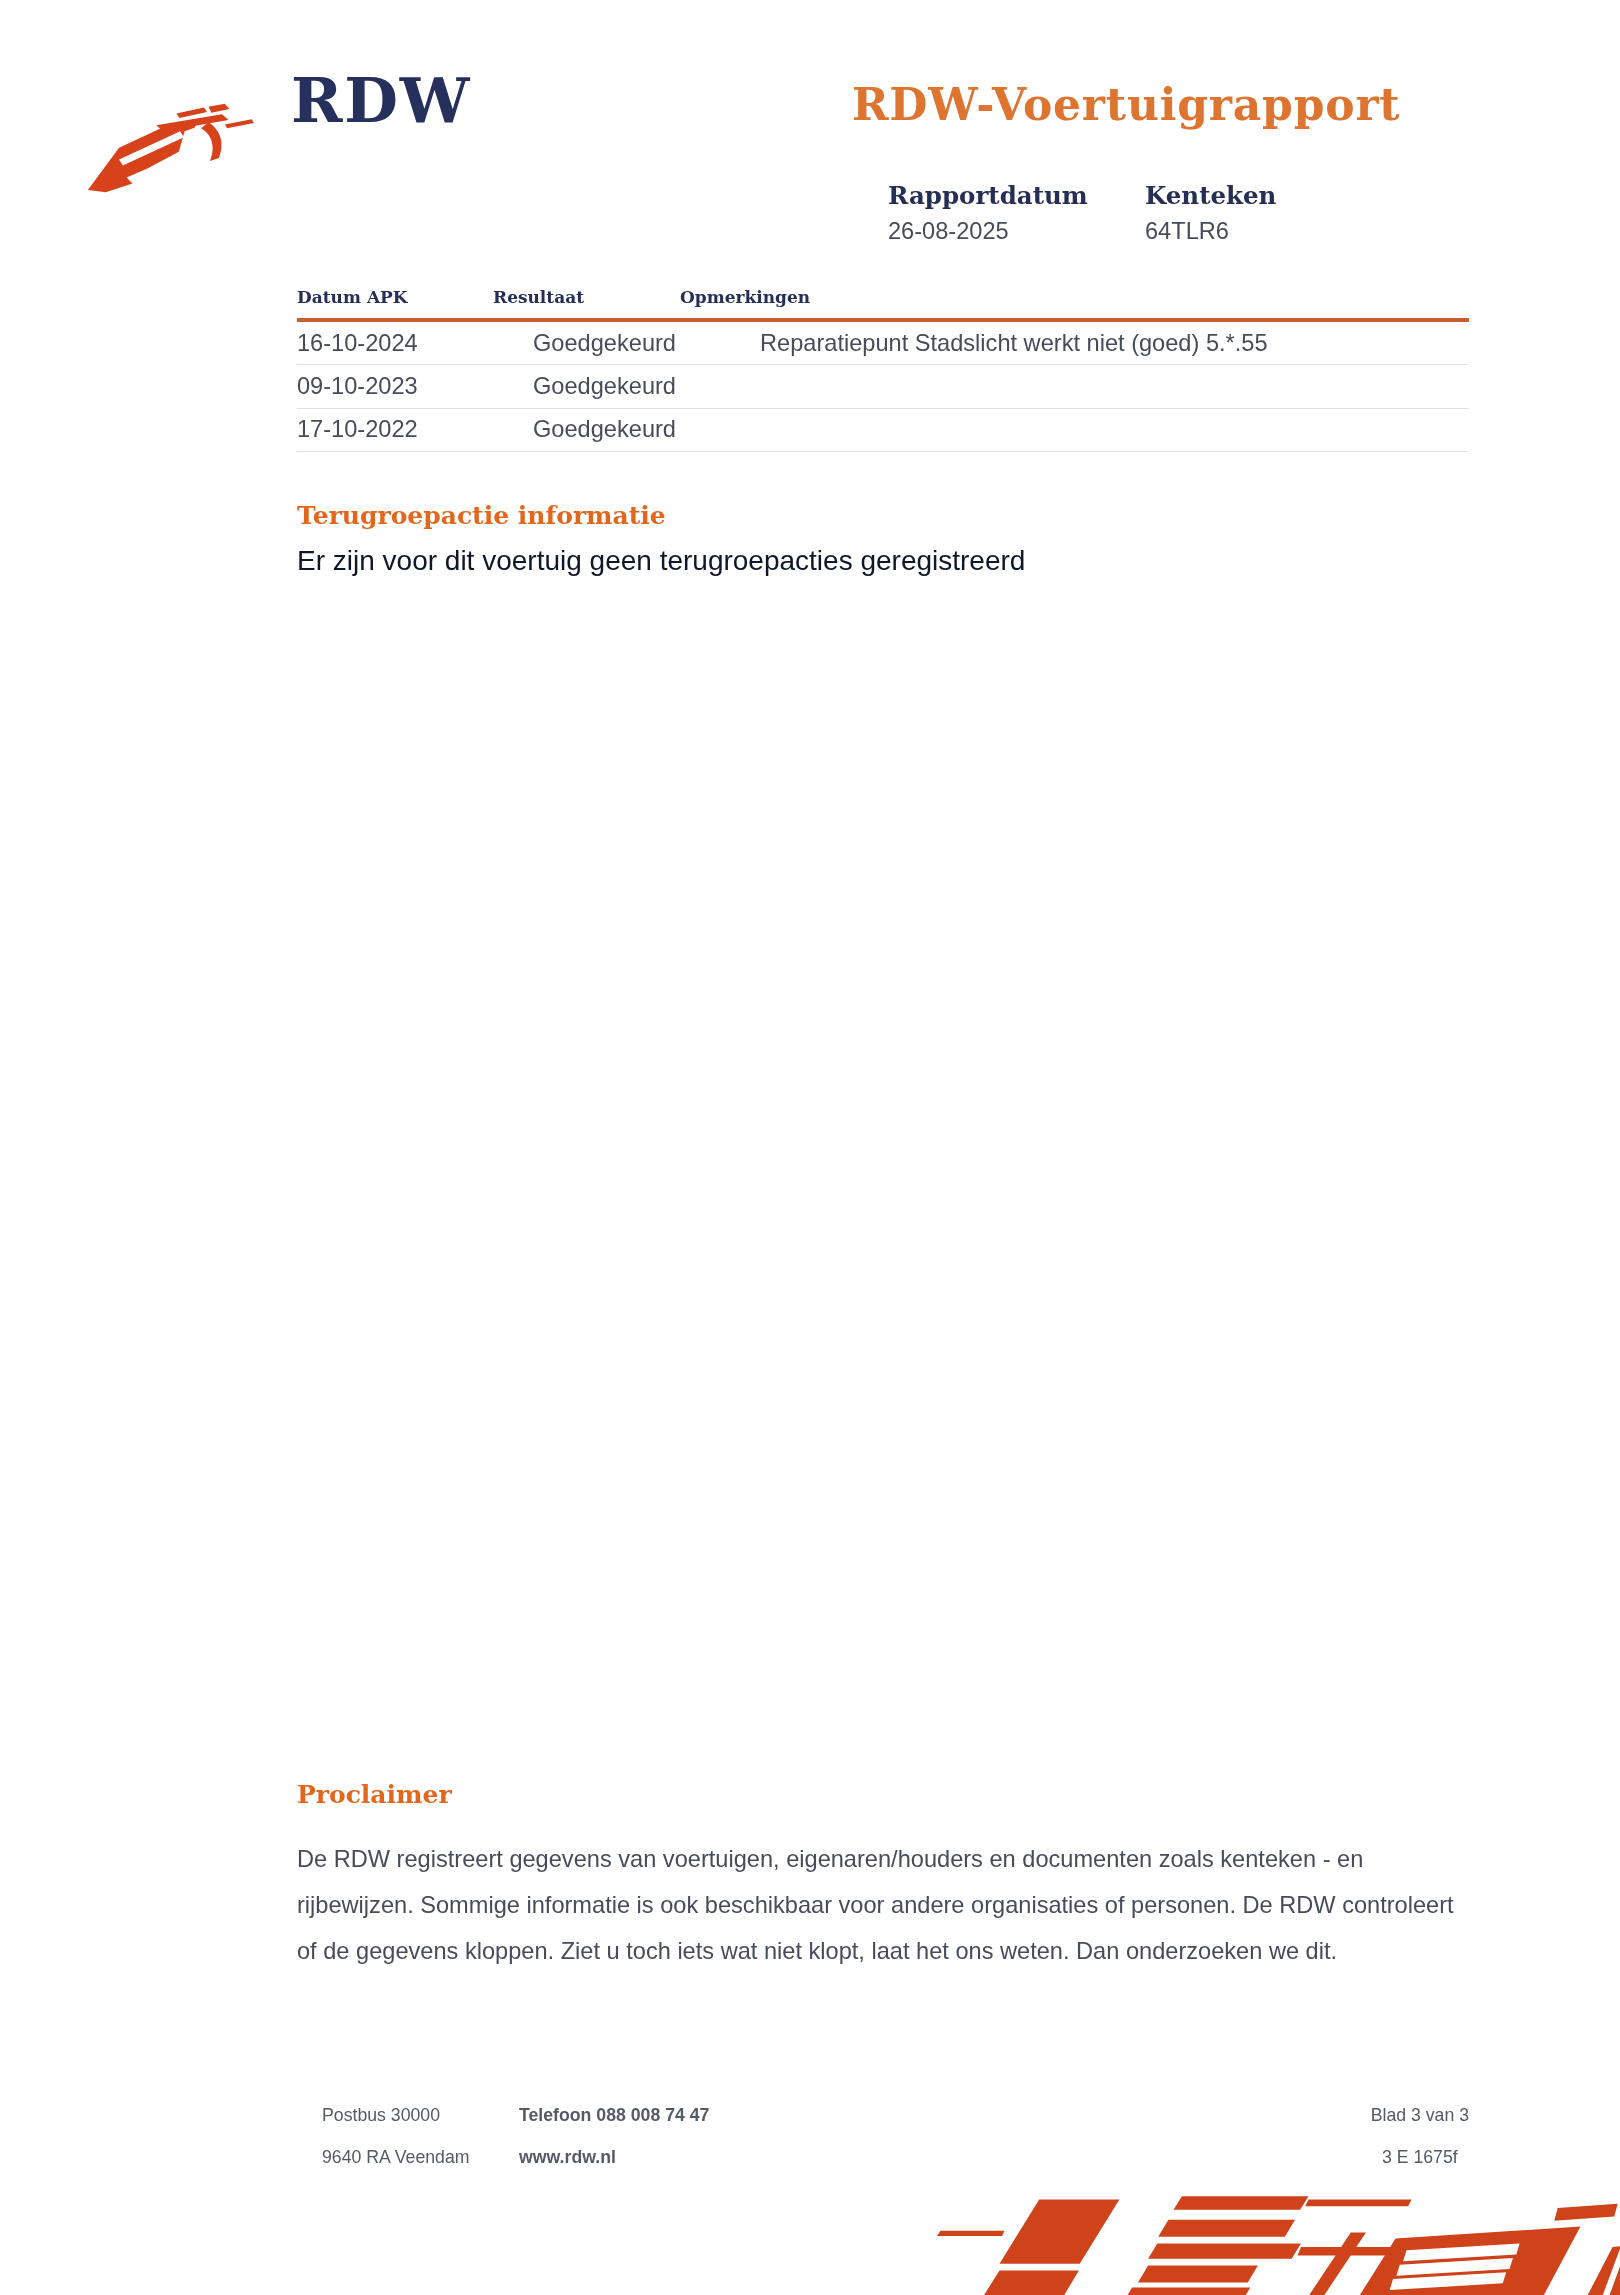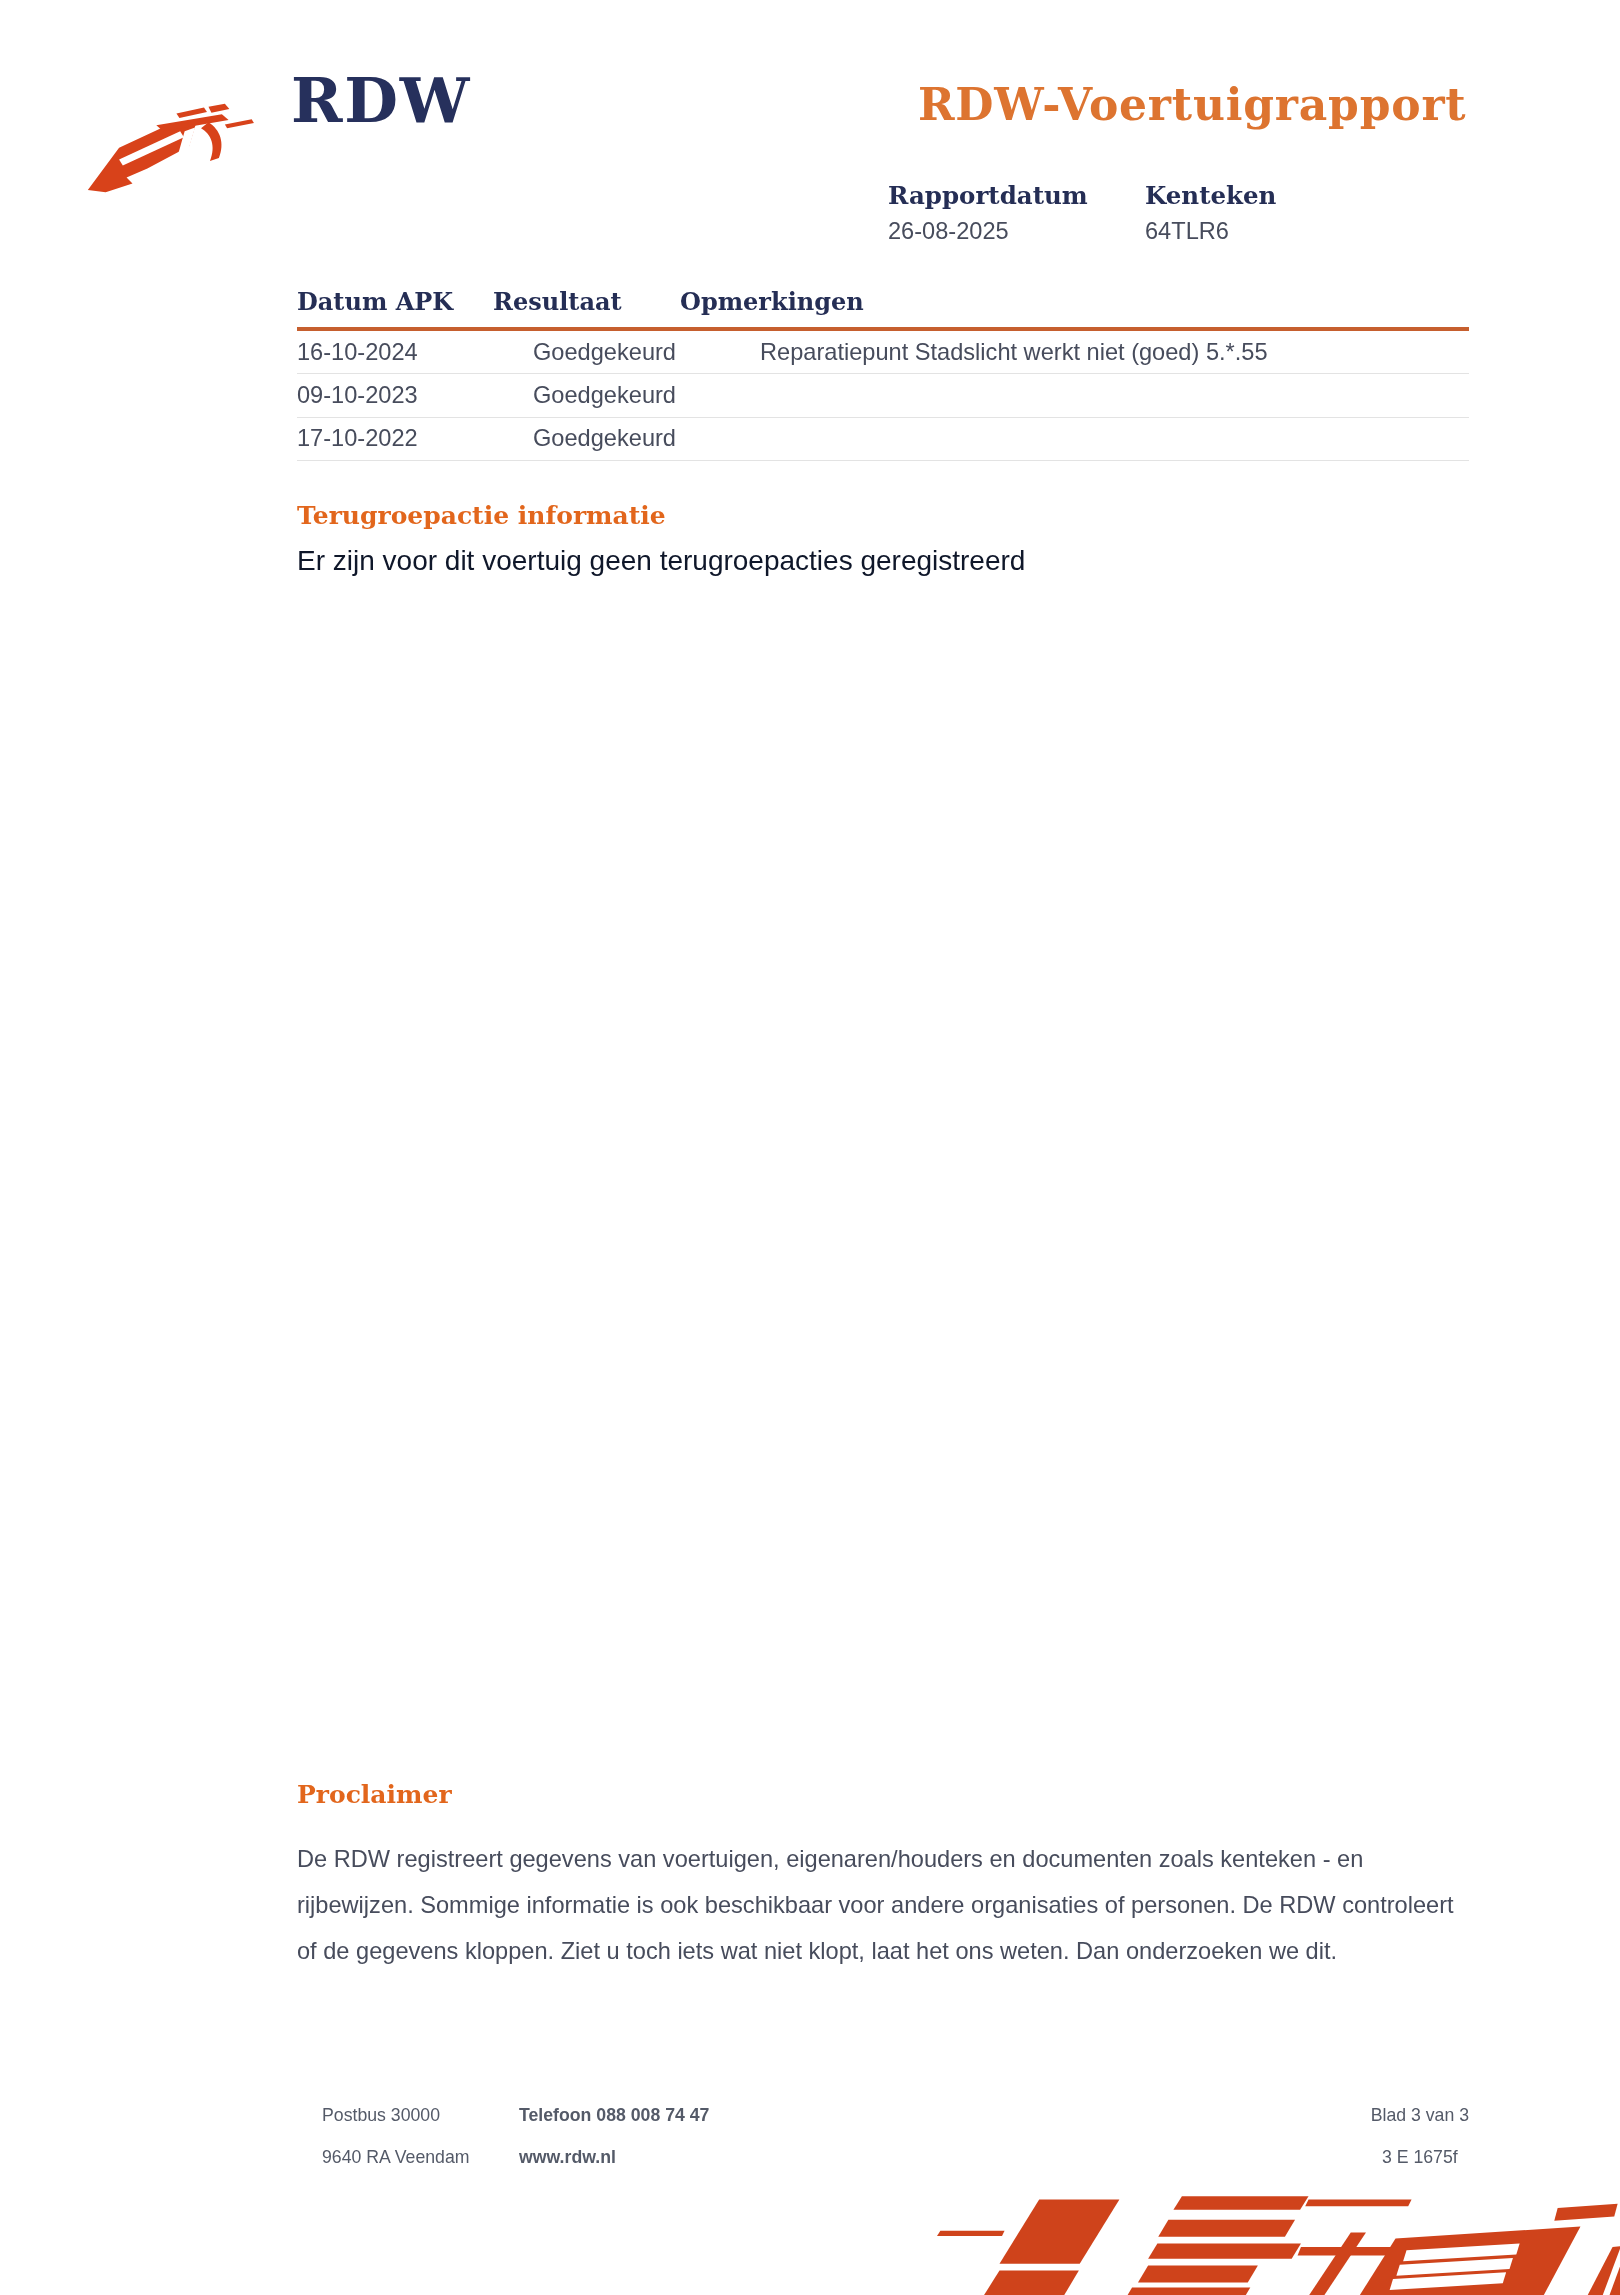--- a/index.html
+++ b/index.html
@@ -12,40 +12,40 @@
     padding-left:24px;
   }
   
   .logo-icon { position:absolute; left:71px; top:100px; width:196px; height:108px; }
   .logo-text {
     position:absolute; left:291px; top:64px;
     font-family:"DejaVu Serif", serif; font-weight:bold;
     font-size:62px; letter-spacing:1.7px; color:#26305c;
   }
   .doc-title {
-    position:absolute; left:918px; top:79px;
+    position:absolute; left:852px; top:79px;
     font-family:"DejaVu Serif", serif; font-weight:bold;
     font-size:44px; letter-spacing:0.8px; color:#dd7430; white-space:nowrap;
   }
   .meta { position:absolute; left:888px; top:174px; width:549px; }
   .meta-col { position:absolute; top:0;margin-top:7px; }
   .meta-col.date { left:0; }
   .meta-col.plate { left:257px; }
   .meta-label {
     font-family:"DejaVu Serif", serif; font-weight:bold;
     font-size:24.5px; color:#252e55; white-space:nowrap;
   }
   .meta-value { margin-top:7.6px; font-size:23.6px; color:#474c5c; white-space:nowrap; }
 
   
   .apk-table { position:absolute; left:297px; top:287px; width:1172px; }
   .apk-head {
     display:grid; grid-template-columns:196px 187px 1fr;
     font-family:"DejaVu Serif", serif; font-weight:bold;
-    font-size:24px; color:#252e55; padding-bottom:11px;
+    font-size:17px; color:#252e55; padding-bottom:11px;
   }
   .apk-rule { height:4.2px; background:#c65f2e; }
   .apk-row {
     display:grid; grid-template-columns:196px 187px 1fr;
     font-size:23.6px; color:#474c5c;
     padding:7.6px 0 7.6px 0; border-bottom:1.7px solid #e3e3e3;
     min-height:39px; align-items:center;gap:40px;
   }
   .apk-row > div { white-space:nowrap; overflow:hidden; }
 

